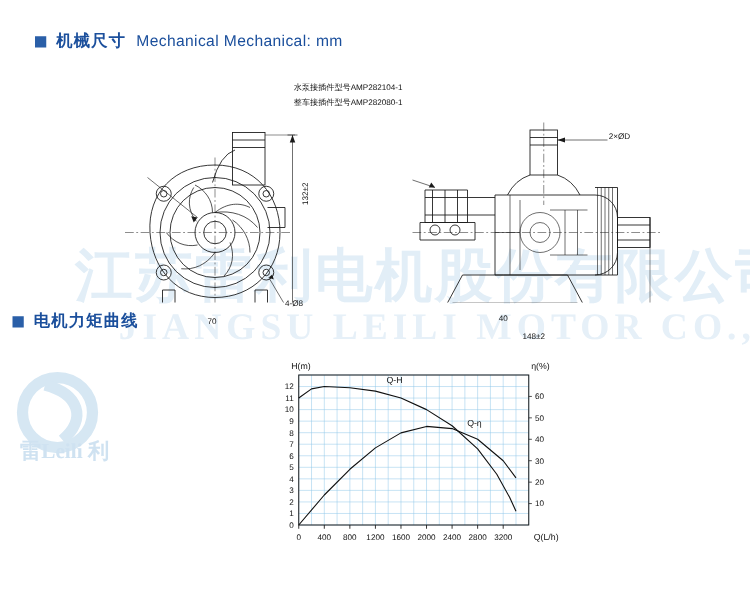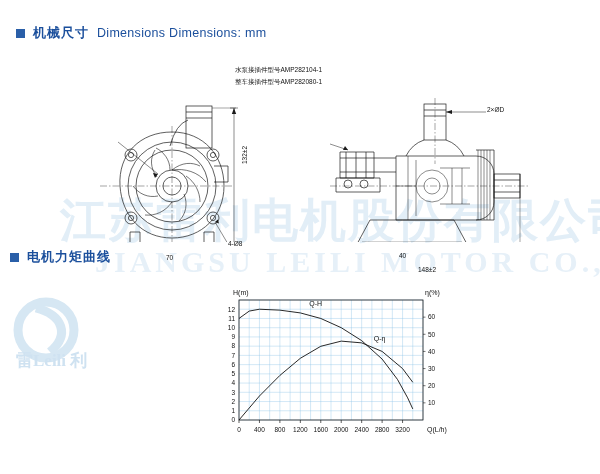--- a/index.html
+++ b/index.html
@@ -10,21 +10,21 @@
   .watermark{position:absolute;left:0;top:95px;width:600px;height:260px;pointer-events:none;}
   .wm-text{position:absolute;left:60px;top:95px;font-size:46px;font-weight:bold;color:#e2eef7;letter-spacing:2px;white-space:nowrap;}
   .wm-text2{position:absolute;left:95px;top:150px;font-size:30px;font-weight:bold;color:#e6f0f8;letter-spacing:4px;white-space:nowrap;font-family:"Liberation Serif",serif;}
   .wm-logo{position:absolute;left:8px;top:290px;width:120px;height:80px;}
 
   
   .sec{position:absolute;display:flex;align-items:center;gap:8px;}
   .sec .bullet{width:9px;height:9px;background:#2a5fa8;display:inline-block;}
   .sec .cn{font-size:13px;color:#1b4f9c;font-weight:bold;letter-spacing:1px;}
   .sec .en{font-size:12.5px;color:#1b4f9c;letter-spacing:.3px;}
-  #sec-dim{left:16px;top:24px;}
+  #sec-dim{left:28px;top:24px;}
   #sec-curve{left:10px;top:248px;}
 
   
   .draw{position:absolute;left:0;top:46px;width:600px;height:196px;}
   svg{display:block;}
 
   .lbl{position:absolute;font-size:6.5px;color:#111;font-family:"Liberation Sans",sans-serif;white-space:nowrap;}
   .lbl.cn{font-size:6.5px;}
 
   
@@ -41,21 +41,21 @@
   </div>
   <svg class="wm-logo" viewBox="0 0 120 80">
     <path d="M10 40 a28 28 0 1 1 56 0 a28 28 0 1 1 -56 0" fill="none" stroke="#d6e7f3" stroke-width="9"></path>
     <path d="M28 18 C 55 25, 62 45, 42 62" fill="none" stroke="#d6e7f3" stroke-width="9"></path>
     <text x="8" y="76" font-size="17" fill="#cfe2f1" font-family="Liberation Serif, serif" font-weight="bold">雷Leili 利</text>
   </svg>
 
   <div class="sec" id="sec-dim">
     <span class="bullet"></span>
     <span class="cn">机械尺寸</span>
-    <span class="en">Dimensions Dimensions: mm</span>
+    <span class="en">Mechanical Mechanical: mm</span>
   </div>
 
   <div class="draw">
     <svg width="600" height="196" viewBox="0 0 600 196">
       <g stroke="#1a1a1a" fill="none" stroke-width="0.7">
 
         <rect x="186" y="60" width="26" height="42"></rect>
         <path d="M186 72 h26 M186 66 h26"></path>
         <path d="M170 100 q6 -22 18 -26"></path>
 

